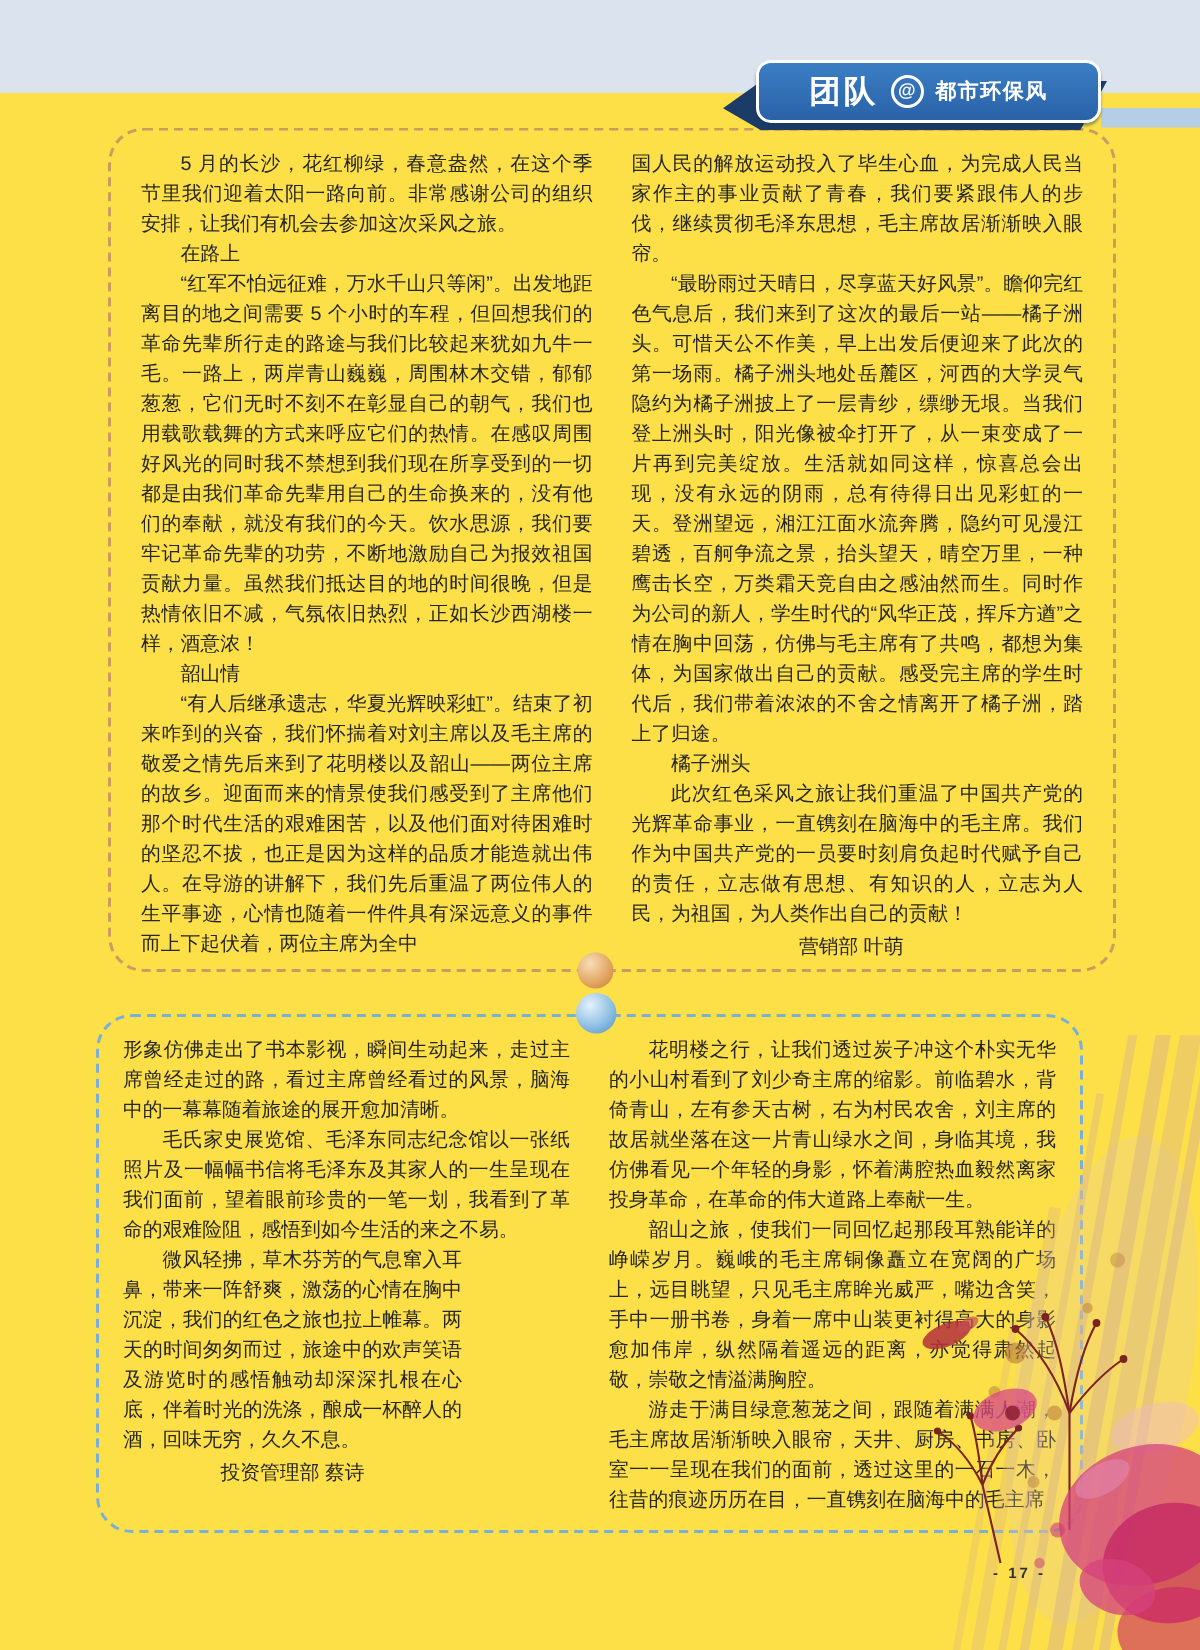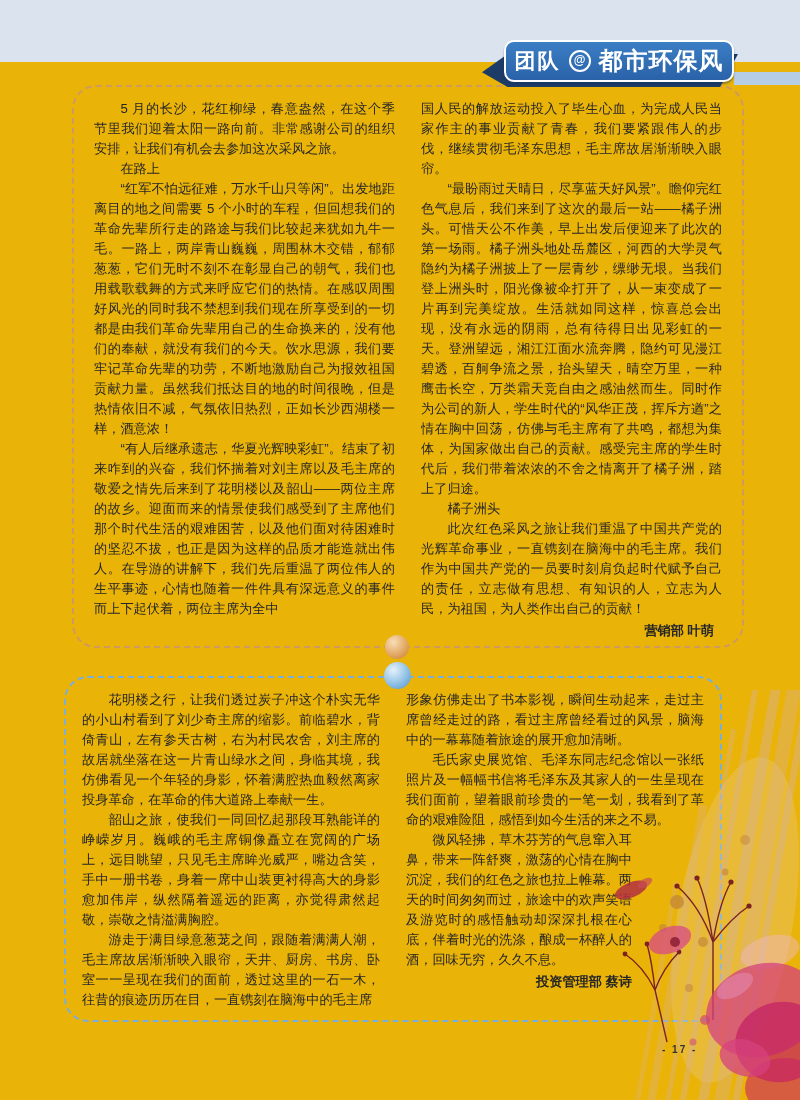--- a/index.html
+++ b/index.html
@@ -1,49 +1,49 @@
 <!DOCTYPE html>
 <html><head>
 <meta charset="utf-8">
 <style>
   html,body{margin:0;padding:0;background:#ffffff;}
-  .page{position:relative;width:800px;height:1100px;margin:0 auto;background:#eab308;
+  .page{position:relative;width:800px;height:1100px;margin:0 auto;background:#fde047;
         overflow:hidden;font-family:"Liberation Sans",sans-serif;}
 
   
   .top-band{position:absolute;left:0;top:0;width:800px;height:62px;background:#dbe3ef;}
 
   
   .banner{position:absolute;left:478px;top:40px;width:322px;height:52px;z-index:12;}
   .banner-back{position:absolute;left:4px;top:14px;width:256px;height:33px;background:#1c3c67;
                clip-path:polygon(0 55%,10% 0,100% 0,93% 100%,10% 100%);}
   .banner-tail{position:absolute;left:256px;top:32px;width:66px;height:13px;background:#b6cde6;}
   .banner-pill{position:absolute;left:26px;top:0;width:226px;height:38px;
                background:linear-gradient(180deg,#3b7ec4,#2a62a8);
                border:2px solid #ffffff;border-radius:10px;
                box-shadow:0 2px 2px rgba(20,50,90,.45);
                display:flex;align-items:center;justify-content:center;gap:8px;color:#fff;}
   .banner-team{font-size:21px;font-weight:bold;letter-spacing:2px;}
   .banner-icon{width:18px;height:18px;border:2px solid #fff;border-radius:50%;
                font-size:12px;line-height:17px;text-align:center;font-weight:bold;flex:0 0 auto;}
-  .banner-title{font-size:24px;font-weight:bold;letter-spacing:1px;}
+  .banner-title{font-size:14px;font-weight:bold;letter-spacing:1px;}
 
   
   .abox{position:absolute;border-radius:24px;box-sizing:border-box;z-index:1;}
   .abox1{left:72px;top:85px;width:672px;height:563px;border:2px dashed #cf9a5e;
          padding:12px 20px 8px 20px;}
   .abox2{left:64px;top:676px;width:658px;height:346px;border:2px dashed #79afd8;
          padding:12px 16px 8px 16px;}
   .cols{display:flex;gap:26px;height:100%;}
   .col{flex:1;font-size:13.2px;line-height:20px;color:#262626;
        text-align:justify;overflow:hidden;}
   .para{margin:0;text-align:justify;text-indent:2em;word-break:break-all;overflow-wrap:anywhere;}
   .para.cont{text-indent:0;}
   .para.h{font-weight:normal;}
-  .para.sign{text-align:right;text-indent:0;font-weight:bold;padding-right:8px;margin-top:2px;}
+  .para.sign{text-align:center;text-indent:0;font-weight:normal;padding-right:8px;margin-top:2px;}
   .float-spacer{float:right;width:72px;height:185px;}
 
   
   .sphere{position:absolute;border-radius:50%;z-index:6;}
   .sphere.orange{left:385px;top:635px;width:24px;height:24px;
       background:radial-gradient(circle at 35% 30%,#f8ddb6,#e0a45e 60%,#c27e33);}
   .sphere.blue{left:384px;top:662px;width:27px;height:27px;
       background:radial-gradient(circle at 35% 30%,#e4f2fb,#8fc0e4 55%,#4f8fc4);}
 
   
@@ -69,48 +69,49 @@
       <span class="banner-title">都市环保风</span>
     </div>
   </div>
 
   <div class="abox abox1">
     <div class="cols">
       <div class="col">
           <p class="para p">5 月的长沙，花红柳绿，春意盎然，在这个季节里我们迎着太阳一路向前。非常感谢公司的组织安排，让我们有机会去参加这次采风之旅。</p>
           <p class="para h">在路上</p>
           <p class="para p">“红军不怕远征难，万水千山只等闲”。出发地距离目的地之间需要 5 个小时的车程，但回想我们的革命先辈所行走的路途与我们比较起来犹如九牛一毛。一路上，两岸青山巍巍，周围林木交错，郁郁葱葱，它们无时不刻不在彰显自己的朝气，我们也用载歌载舞的方式来呼应它们的热情。在感叹周围好风光的同时我不禁想到我们现在所享受到的一切都是由我们革命先辈用自己的生命换来的，没有他们的奉献，就没有我们的今天。饮水思源，我们要牢记革命先辈的功劳，不断地激励自己为报效祖国贡献力量。虽然我们抵达目的地的时间很晚，但是热情依旧不减，气氛依旧热烈，正如长沙西湖楼一样，酒意浓！</p>
+          <p class="para h">韶山情</p>
           <p class="para p">“有人后继承遗志，华夏光辉映彩虹”。结束了初来咋到的兴奋，我们怀揣着对刘主席以及毛主席的敬爱之情先后来到了花明楼以及韶山——两位主席的故乡。迎面而来的情景使我们感受到了主席他们那个时代生活的艰难困苦，以及他们面对待困难时的坚忍不拔，也正是因为这样的品质才能造就出伟人。在导游的讲解下，我们先后重温了两位伟人的生平事迹，心情也随着一件件具有深远意义的事件而上下起伏着，两位主席为全中</p>
         </div>
       <div class="col">
           <p class="para cont">国人民的解放运动投入了毕生心血，为完成人民当家作主的事业贡献了青春，我们要紧跟伟人的步伐，继续贯彻毛泽东思想，毛主席故居渐渐映入眼帘。</p>
           <p class="para p">“最盼雨过天晴日，尽享蓝天好风景”。瞻仰完红色气息后，我们来到了这次的最后一站——橘子洲头。可惜天公不作美，早上出发后便迎来了此次的第一场雨。橘子洲头地处岳麓区，河西的大学灵气隐约为橘子洲披上了一层青纱，缥缈无垠。当我们登上洲头时，阳光像被伞打开了，从一束变成了一片再到完美绽放。生活就如同这样，惊喜总会出现，没有永远的阴雨，总有待得日出见彩虹的一天。登洲望远，湘江江面水流奔腾，隐约可见漫江碧透，百舸争流之景，抬头望天，晴空万里，一种鹰击长空，万类霜天竞自由之感油然而生。同时作为公司的新人，学生时代的“风华正茂，挥斥方遒”之情在胸中回荡，仿佛与毛主席有了共鸣，都想为集体，为国家做出自己的贡献。感受完主席的学生时代后，我们带着浓浓的不舍之情离开了橘子洲，踏上了归途。</p>
           <p class="para h">橘子洲头</p>
           <p class="para p">此次红色采风之旅让我们重温了中国共产党的光辉革命事业，一直镌刻在脑海中的毛主席。我们作为中国共产党的一员要时刻肩负起时代赋予自己的责任，立志做有思想、有知识的人，立志为人民，为祖国，为人类作出自己的贡献！</p>
           <p class="para sign">营销部 叶萌</p>
         </div>
     </div>
   </div>
 
   <div class="sphere orange"></div>
   <div class="sphere blue"></div>
 
   <div class="abox abox2">
     <div class="cols">
       <div class="col">
-          <p class="para p">花明楼之行，让我们透过炭子冲这个朴实无华的小山村看到了刘少奇主席的缩影。前临碧水，背倚青山，左有参天古树，右为村民农舍，刘主席的故居就坐落在这一片青山绿水之间，身临其境，我仿佛看见一个年轻的身影，怀着满腔热血毅然离家投身革命，在革命的伟大道路上奉献一生。</p>
-          <p class="para p">韶山之旅，使我们一同回忆起那段耳熟能详的峥嵘岁月。巍峨的毛主席铜像矗立在宽阔的广场上，远目眺望，只见毛主席眸光威严，嘴边含笑，手中一册书卷，身着一席中山装更衬得高大的身影愈加伟岸，纵然隔着遥远的距离，亦觉得肃然起敬，崇敬之情溢满胸腔。</p>
-          <p class="para p">游走于满目绿意葱茏之间，跟随着满满人潮，毛主席故居渐渐映入眼帘，天井、厨房、书房、卧室一一呈现在我们的面前，透过这里的一石一木，往昔的痕迹历历在目，一直镌刻在脑海中的毛主席</p>
-        </div>
-      <div class="col">
           <p class="para cont">形象仿佛走出了书本影视，瞬间生动起来，走过主席曾经走过的路，看过主席曾经看过的风景，脑海中的一幕幕随着旅途的展开愈加清晰。</p>
           <p class="para p">毛氏家史展览馆、毛泽东同志纪念馆以一张纸照片及一幅幅书信将毛泽东及其家人的一生呈现在我们面前，望着眼前珍贵的一笔一划，我看到了革命的艰难险阻，感悟到如今生活的来之不易。</p>
           <div class="float-spacer"></div>
           <p class="para p">微风轻拂，草木芬芳的气息窜入耳鼻，带来一阵舒爽，激荡的心情在胸中沉淀，我们的红色之旅也拉上帷幕。两天的时间匆匆而过，旅途中的欢声笑语及游览时的感悟触动却深深扎根在心底，伴着时光的洗涤，酿成一杯醉人的酒，回味无穷，久久不息。</p>
           <p class="para sign">投资管理部 蔡诗</p>
+        </div>
+      <div class="col">
+          <p class="para p">花明楼之行，让我们透过炭子冲这个朴实无华的小山村看到了刘少奇主席的缩影。前临碧水，背倚青山，左有参天古树，右为村民农舍，刘主席的故居就坐落在这一片青山绿水之间，身临其境，我仿佛看见一个年轻的身影，怀着满腔热血毅然离家投身革命，在革命的伟大道路上奉献一生。</p>
+          <p class="para p">韶山之旅，使我们一同回忆起那段耳熟能详的峥嵘岁月。巍峨的毛主席铜像矗立在宽阔的广场上，远目眺望，只见毛主席眸光威严，嘴边含笑，手中一册书卷，身着一席中山装更衬得高大的身影愈加伟岸，纵然隔着遥远的距离，亦觉得肃然起敬，崇敬之情溢满胸腔。</p>
+          <p class="para p">游走于满目绿意葱茏之间，跟随着满满人潮，毛主席故居渐渐映入眼帘，天井、厨房、书房、卧室一一呈现在我们的面前，透过这里的一石一木，往昔的痕迹历历在目，一直镌刻在脑海中的毛主席</p>
         </div>
     </div>
   </div>
 
   <svg class="art" viewBox="0 0 215 410">
     <g>
       <ellipse cx="150" cy="230" rx="58" ry="165" fill="#e6cdac" opacity="0.28" transform="rotate(10 150 230)"></ellipse>
       <g transform="rotate(10 140 200)" fill="#d9b28c">
         <rect x="150" y="-40" width="10" height="480" opacity="0.5"></rect>
         <rect x="132" y="-30" width="6" height="470" opacity="0.45"></rect>

